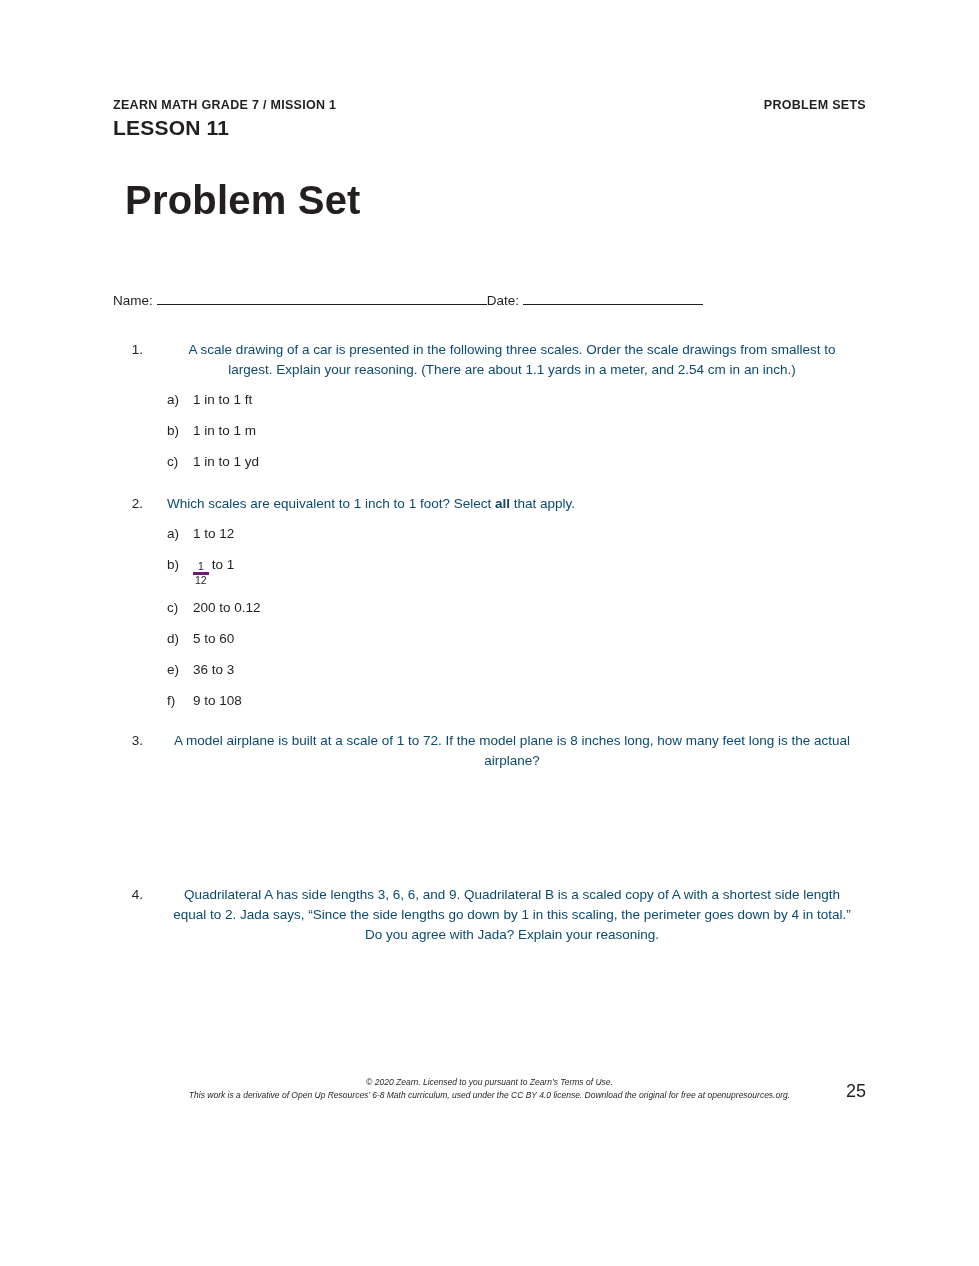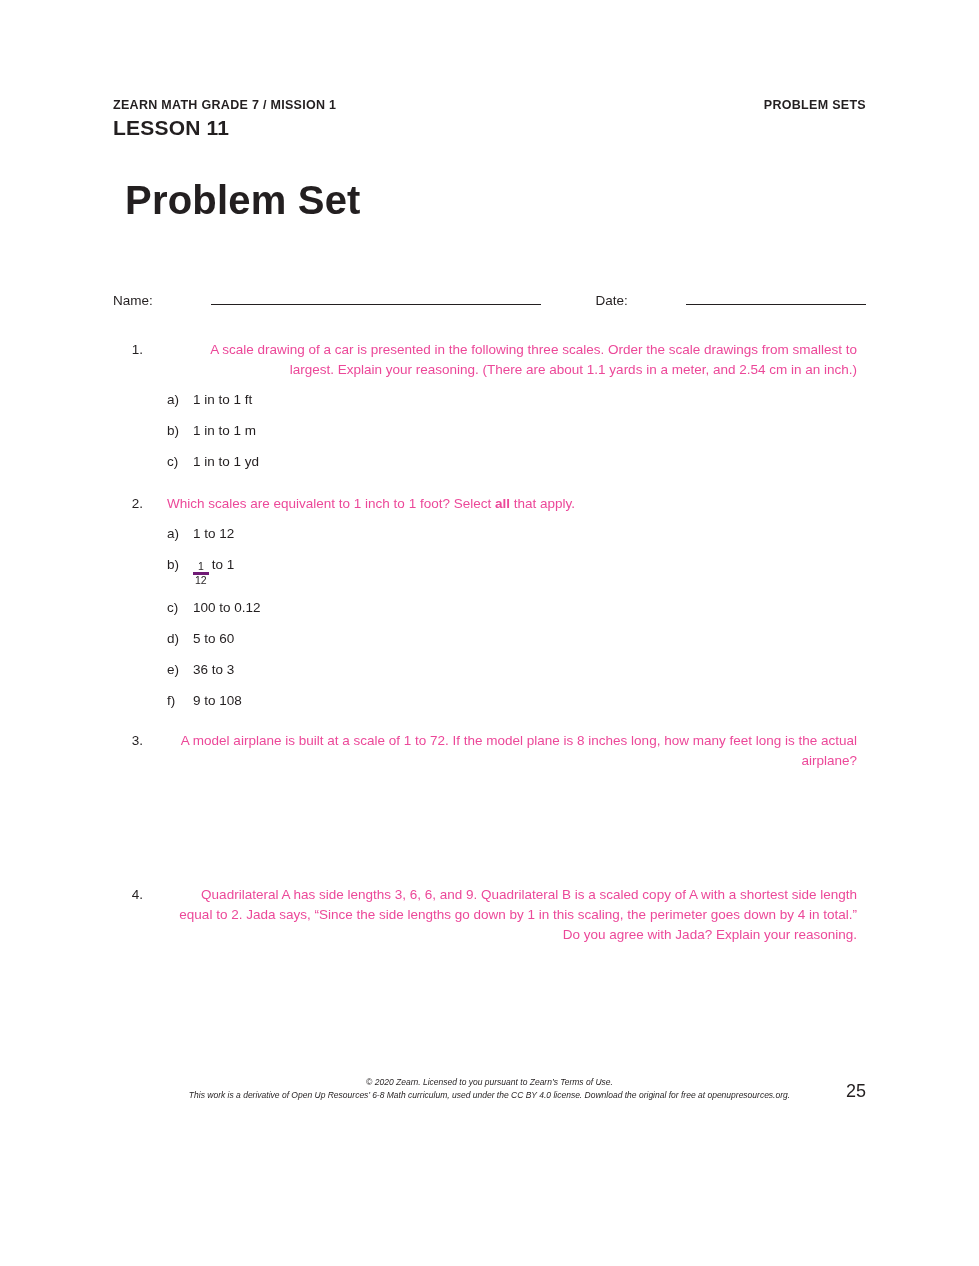--- a/index.html
+++ b/index.html
@@ -59,21 +59,20 @@
 
   .nameline {
     position: absolute;
     top: 292px;
     left: 113px;
     right: 113px;
     font-size: 13.5px;
     color: #231f20;
     display: flex;
     align-items: baseline;
-    justify-content: space-between;
   }
   .nameline .lbl { white-space: pre; }
   .rule-name {
     display: inline-block;
     width: 330px;
     border-bottom: 1px solid #231f20;
     height: 12px;
     margin: 0 0 0 4px;
   }
   .nameline .date-lbl { margin-left: 0; white-space: pre; }
@@ -105,23 +104,23 @@
     text-align: right;
     font-size: 13.5px;
     line-height: 20px;
     color: #231f20;
     padding-right: 0px;
   }
   .p-text {
     margin-left: 24px;
     font-size: 13.5px;
     line-height: 20px;
-    color: #ec4899;
+    color: #0c4a6e;
     max-width: 690px;
-    text-align: right;
+    text-align: center;
   }
   .choices {
     margin-top: 10px;
     margin-left: 54px;
   }
   .choice {
     display: flex;
     align-items: baseline;
     margin-bottom: 11px;
     font-size: 13.5px;
@@ -232,21 +231,21 @@
           <span class="c-body">
             <span class="frac">
               <span class="num">1</span>
               <span class="den">12</span>
             </span>
             <span>to 1</span>
           </span>
         </div>
         <div class="choice">
           <span class="c-letter">c)</span>
-          <span class="c-body">100 to 0.12</span>
+          <span class="c-body">200 to 0.12</span>
         </div>
         <div class="choice">
           <span class="c-letter">d)</span>
           <span class="c-body">5 to 60</span>
         </div>
         <div class="choice">
           <span class="c-letter">e)</span>
           <span class="c-body">36 to 3</span>
         </div>
         <div class="choice">

